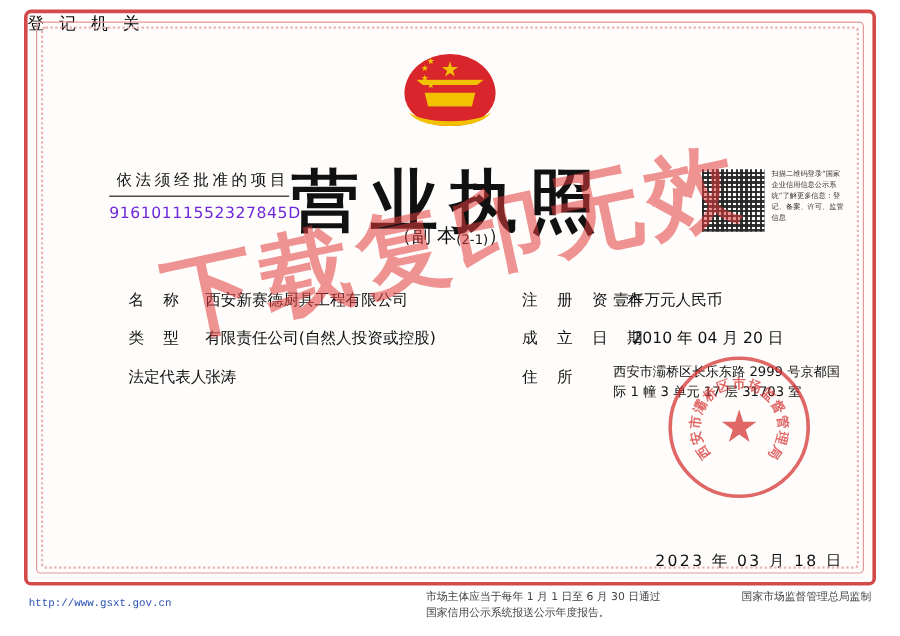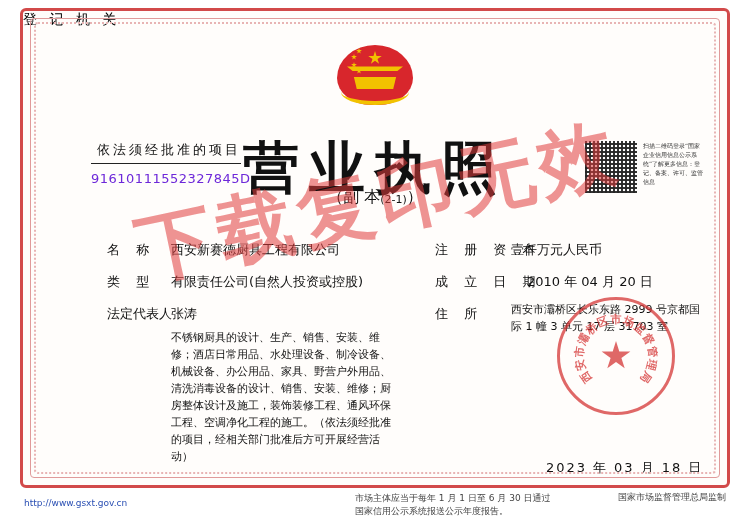--- a/index.html
+++ b/index.html
@@ -183,21 +183,21 @@
     white-space:nowrap;
     pointer-events:none;
   }
 
   
   .footer{
     position:absolute;left:0;right:0;bottom:6px;
     font-size:9px;color:#444;
   }
   .f-left{position:absolute;left:24px;bottom:14px;line-height:14px;}
-  .f-left a{color:#2a4fb3;text-decoration:none;}
+  .f-left a{color:#2a4fb3;text-decoration:none;font-family:Liberation Mono, monospace;}
   .f-mid{position:absolute;left:355px;bottom:6px;line-height:13px;text-align:left;}
   .f-right{position:absolute;right:24px;bottom:20px;}
 </style>
 </head>
 <body>
 
 <div class="cert">
 
   <div class="emblem">
     <div class="disc"></div>
@@ -225,21 +225,20 @@
 
   <div class="field flabel lbl-name">名    称</div>
   <div class="field fval val-name">西安新赛德厨具工程有限公司</div>
 
   <div class="field flabel lbl-type">类    型</div>
   <div class="field fval val-type">有限责任公司(自然人投资或控股)</div>
 
   <div class="field flabel lbl-rep">法定代表人</div>
   <div class="field fval val-rep">张涛</div>
 
-  <div class="field fval val-scope">不锈钢厨具的设计、生产、销售、安装、维修；酒店日常用品、水处理设备、制冷设备、机械设备、办公用品、家具、野营户外用品、清洗消毒设备的设计、销售、安装、维修；厨房整体设计及施工，装饰装修工程、通风环保工程、空调净化工程的施工。（依法须经批准的项目，经相关部门批准后方可开展经营活动）</div>
 
   <div class="field flabel lbl-cap">注 册 资 本</div>
   <div class="field flabel lbl-date">成 立 日 期</div>
 
   <div class="field fval val-cap">壹仟万元人民币</div>
   <div class="field fval val-date">2010 年 04 月 20 日</div>
 
   <div class="field flabel lbl-addr">住    所</div>
   <div class="field fval val-addr">西安市灞桥区长乐东路 2999 号京都国际 1 幢 3 单元 17 层 31703 室</div>
 

